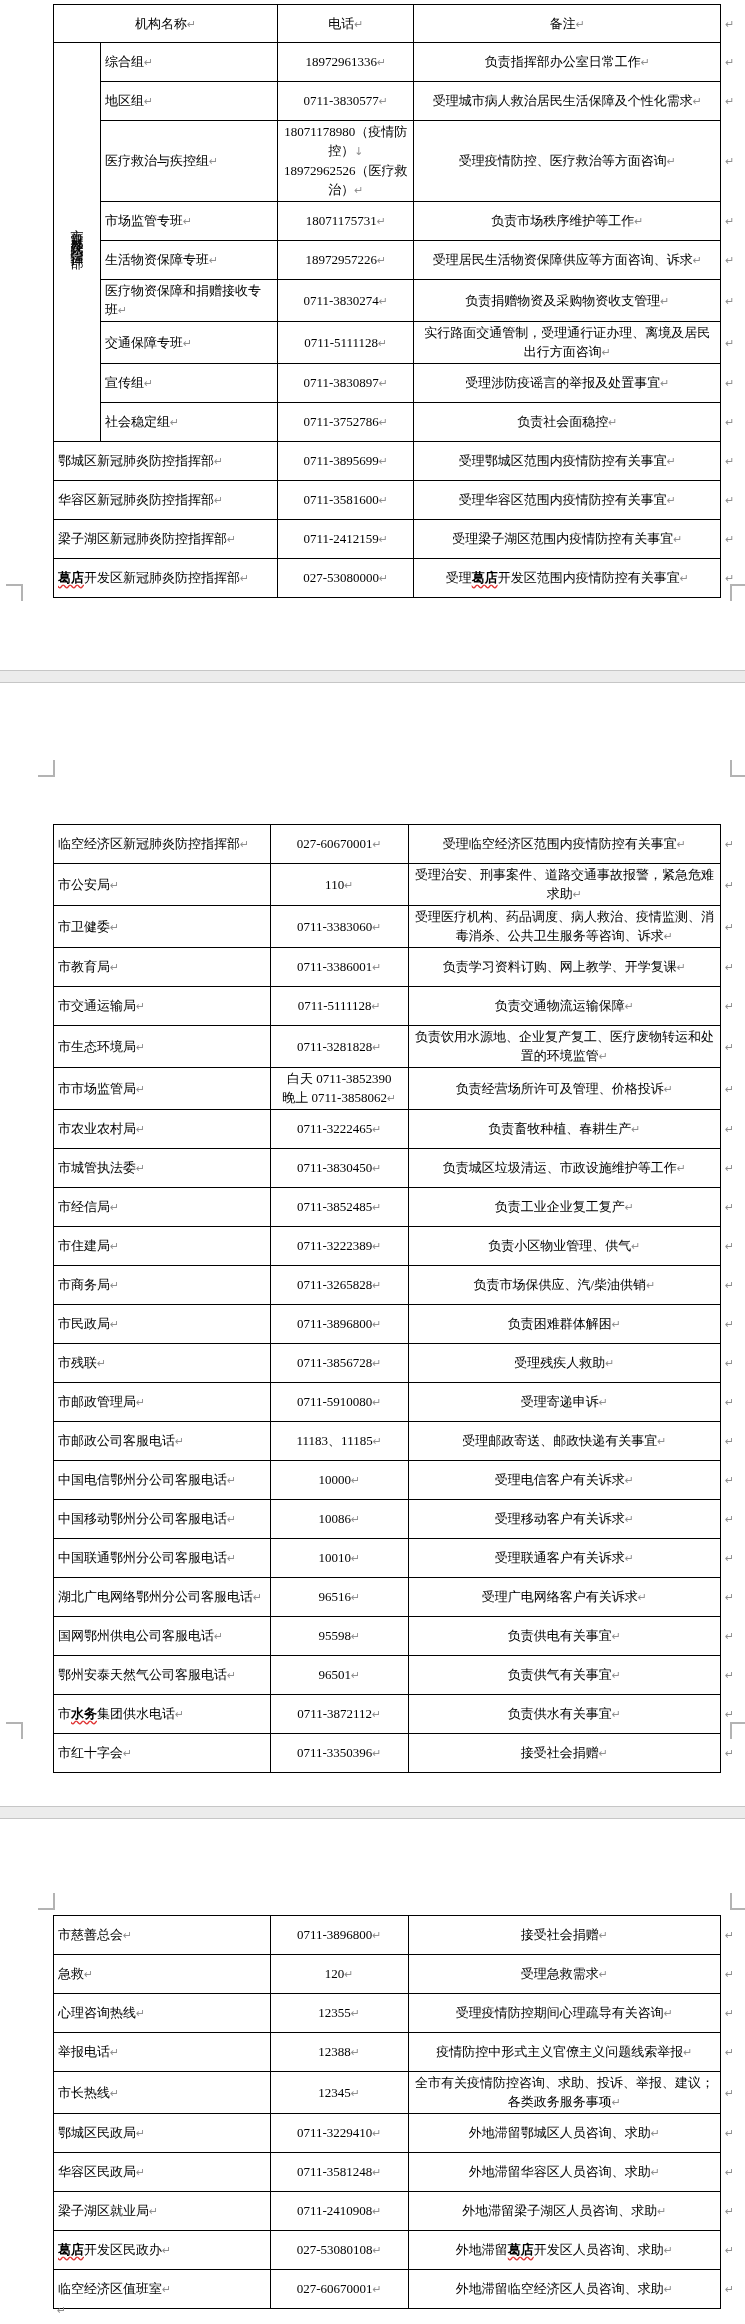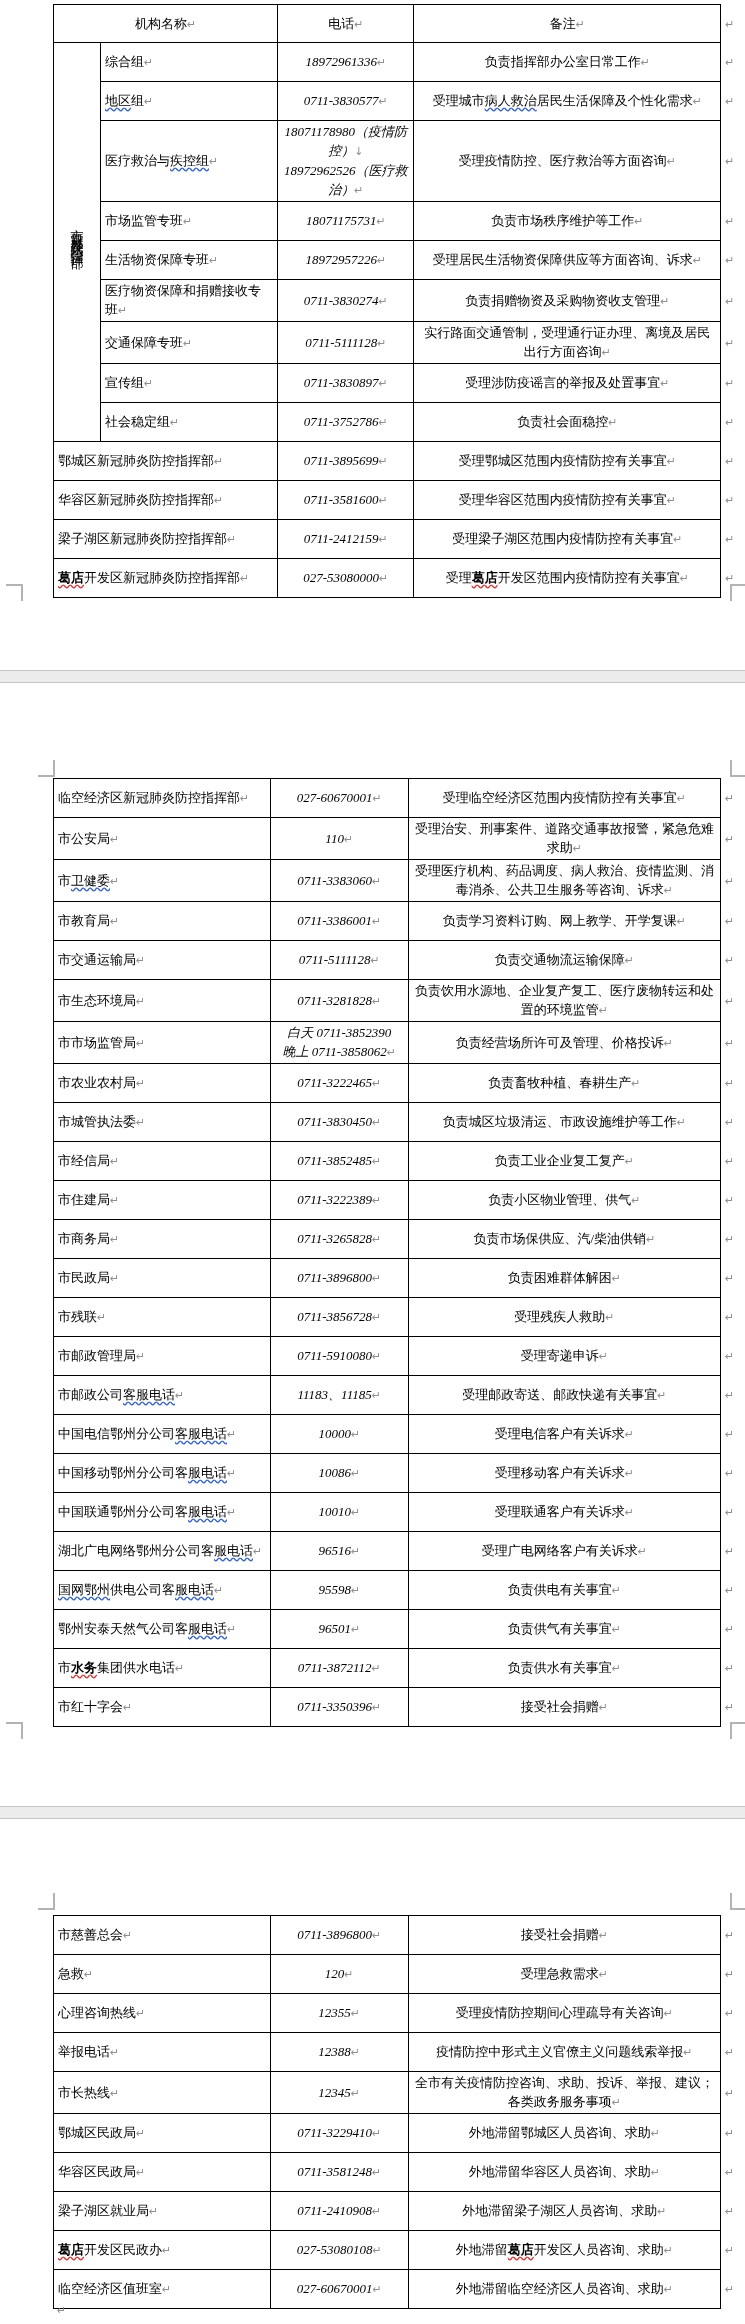--- a/index.html
+++ b/index.html
@@ -8,29 +8,29 @@
     font-family:"Liberation Serif","DejaVu Serif",serif;color:#000;overflow:hidden;
   }
   table.doc{border-collapse:collapse;position:absolute;left:53px;table-layout:fixed;}
   table.doc th,table.doc td{
     border:1px solid #000;font-size:13px;font-weight:normal;line-height:19px;
     padding:1px 4px;vertical-align:middle;word-break:break-all;
   }
   table.doc th{text-align:center;height:27px;}
   table.doc td{height:36px;}
   td.name{text-align:left;}
-  td.phone{text-align:center;font-style:italic;}
+  td.phone{text-align:center;}
   td.note{text-align:center;}
   td.markcol{border:none !important;width:15px;vertical-align:top;padding:1px 0 0 2px;height:auto;}
   .emark{color:#8f8f8f;font-size:11px;font-family:"DejaVu Sans",sans-serif;}
   .vcell{
     writing-mode:vertical-rl;text-orientation:upright;text-align:center;
     width:28px;padding:2px 4px;letter-spacing:3px;
   }
-  .wb{text-decoration:underline;text-decoration-style:wavy;text-decoration-color:#2e62d9;text-decoration-skip-ink:none;text-underline-offset:2px;}
+  .wb{text-decoration-style:wavy;text-decoration-color:#2e62d9;text-decoration-skip-ink:none;text-underline-offset:2px;}
   .wr{text-decoration:underline;text-decoration-style:wavy;text-decoration-color:#e03131;text-decoration-skip-ink:none;text-underline-offset:2px;font-weight:bold;}
   .pbreak{position:absolute;left:0;width:745px;height:11px;background:#ececec;border-top:1px solid #c6c6c6;border-bottom:1px solid #c6c6c6;}
   .crop{position:absolute;width:15px;height:15px;border:0 solid #b3b3b3;}
   .crop.bl{border-top-width:2px;border-right-width:2px;}
   .crop.br{border-top-width:2px;border-left-width:2px;}
   .crop.tl{border-bottom-width:2px;border-right-width:2px;}
   .crop.tr{border-bottom-width:2px;border-left-width:2px;}
   .paramark{position:absolute;}
 </style>
 </head>
@@ -138,21 +138,21 @@
   </table>
 
   <div class="crop bl" style="left:6px;top:584px;"></div>
   <div class="crop br" style="left:730px;top:584px;"></div>
 
   <div class="pbreak" style="top:670px;"></div>
 
   <div class="crop tl" style="left:38px;top:760px;"></div>
   <div class="crop tr" style="left:730px;top:760px;"></div>
 
-  <table class="doc" id="table2" style="top:778px;padding-left:48px;">
+  <table class="doc" id="table2" style="top:824px;padding-left:48px;">
     <colgroup>
         <col style="width:220px">
         <col style="width:140px">
         <col style="width:317px">
         <col style="width:15px">
       </colgroup>
     <tbody>
         <tr>
           <td class="name">临空经济区新冠肺炎防控指挥部<span class="emark">↵</span></td>
           <td class="phone">027-60670001<span class="emark">↵</span></td>

